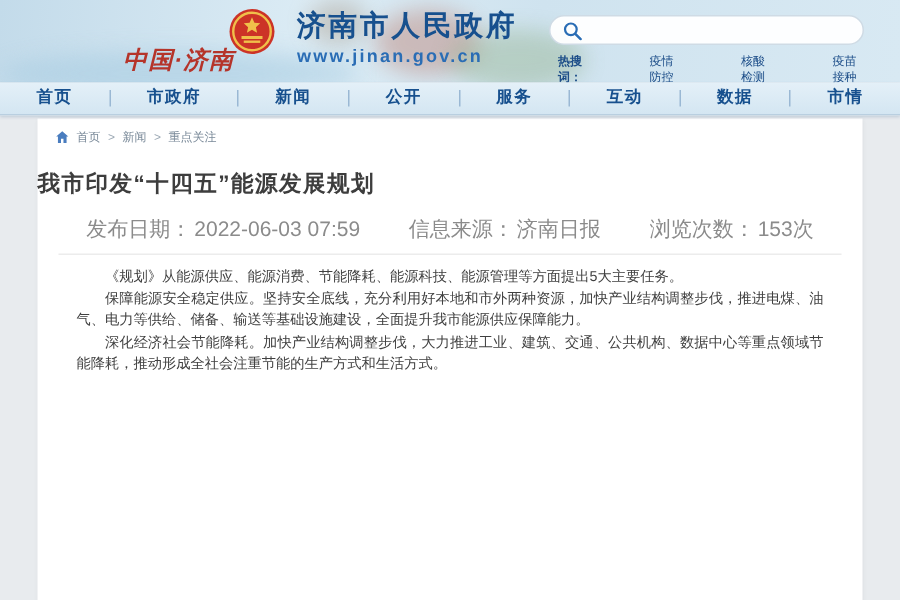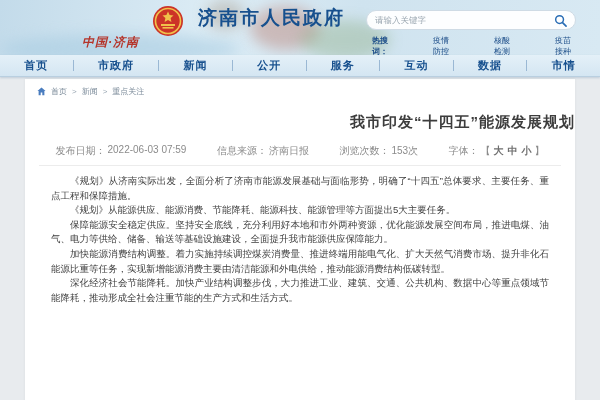--- a/index.html
+++ b/index.html
@@ -20,21 +20,21 @@
   .decor.trees    { left: 300px; top: 20px; width: 90px; height: 40px; background: #8fae85; opacity: .4; }
   .decor.water    { left: 0px; top: 34px; width: 240px; height: 30px; background: #a9cde2; opacity: .6; }
   .decor.roof2    { left: 205px; top: 0px; width: 40px; height: 30px; background: #9c8873; opacity: .35; }
 
   .logo-wrap { position: absolute; left: 80px; top: 5px; display: flex; align-items: flex-start; z-index: 2; }
   .logo-left { width: 108px; height: 46px; position: relative; }
   .emblem { position: absolute; right: 4px; top: 0; width: 32px; height: 32px; }
   .logo-caption {
     position: absolute; left: 2px; bottom: 0;
     color: #b5342a; font-weight: bold; font-style: italic;
-    font-size: 12px; letter-spacing: 1px; white-space: nowrap;
+    font-size: 16px; letter-spacing: 1px; white-space: nowrap;
   }
   .site-titles { margin-left: 10px; padding-top: 2px; }
   .site-name { color: #17508e; font-size: 19px; font-weight: 800; letter-spacing: 2px; line-height: 22px; text-align: right; }
   .site-url  { color: #2a6db5; font-size: 12px; font-weight: 700; letter-spacing: 1.5px; line-height: 16px; }
 
   .search-wrap { position: absolute; right: 24px; top: 10px; width: 210px; z-index: 2; }
   .search-pill {
     display: flex; align-items: center; height: 20px;
     background: rgba(255,255,255,.95); border: 1px solid #cfdbe5; border-radius: 10px;
     padding: 0 8px;
@@ -69,27 +69,27 @@
 
   .breadcrumb {
     display: flex; align-items: center; gap: 5px;
     padding: 7px 12px 6px 12px; font-size: 8px; color: #7a8a99;
   }
   .home-icon { width: 9px; height: 9px; display: block; }
   .crumb { cursor: pointer; }
   .crumb-sep { color: #9aa7b3; }
 
   .article-title {
-    text-align: right; font-size: 15px; font-weight: 700; color: #3d3d3d;
+    text-align: left; font-size: 15px; font-weight: 700; color: #3d3d3d;
     letter-spacing: 1px; margin-top: 10px;
   }
   .meta-row {
     display: flex; justify-content: space-evenly; align-items: center;
     margin-top: 12px; padding-bottom: 7px;
-    font-size: 10px; color: #8b8b8b;
+    font-size: 14px; color: #8b8b8b;
   }
   .meta-group { display: flex; gap: 2px; }
   .meta-group .fs-opt { cursor: pointer; padding: 0 1px; color: #6f6f6f; font-weight: 600; }
   .meta-divider { border: none; border-top: 1px solid #ececec; margin: 0 14px; }
 
   .article-body { padding: 8px 26px 0 26px; }
   .article-body p {
     font-size: 9.5px; line-height: 14.6px; color: #404040;
     text-indent: 2em; text-align: justify;
   }
@@ -109,26 +109,26 @@
         <circle cx="16" cy="16" r="15" fill="#cc3327"></circle>
         <circle cx="16" cy="16" r="12.5" fill="none" stroke="#f0c04a" stroke-width="1.6"></circle>
         <path d="M16 6.5 l1.6 3.6 3.9 .4 -2.9 2.6 .8 3.8 -3.4 -2 -3.4 2 .8 -3.8 -2.9 -2.6 3.9 -.4 z" fill="#f0c04a"></path>
         <rect x="9" y="19" width="14" height="2" fill="#f0c04a"></rect>
         <rect x="10.5" y="22" width="11" height="1.6" fill="#f0c04a"></rect>
       </svg>
       <span class="logo-caption">中国·济南</span>
     </div>
     <div class="site-titles">
       <div class="site-name">济南市人民政府</div>
+      <div class="site-url">www.jinan.gov.cn</div>
     </div>
   </div>
 
   <div class="search-wrap">
     <div class="search-pill">
-      <input type="text" placeholder="请输入关键字" style="">
       <svg class="search-btn" viewBox="0 0 14 14">
         <circle cx="6" cy="6" r="4.2" fill="none" stroke="#2a6db5" stroke-width="1.6"></circle>
         <line x1="9.2" y1="9.2" x2="13" y2="13" stroke="#2a6db5" stroke-width="1.8" stroke-linecap="round"></line>
       </svg>
     </div>
     <div class="hot-words">
       <span class="hw-label">热搜词：</span>
       <span class="hw-item">疫情防控</span>
       <span class="hw-item">核酸检测</span>
       <span class="hw-item">疫苗接种</span>
@@ -176,35 +176,25 @@
         <span>2022-06-03 07:59</span>
       </div>
       <div class="meta-group">
         <span>信息来源：</span>
         <span>济南日报</span>
       </div>
       <div class="meta-group">
         <span>浏览次数：</span>
         <span>153次</span>
       </div>
-      <div class="meta-group">
-        <span>字体：</span>
-        <span>【</span>
-        <span class="fs-opt">大</span>
-        <span class="fs-opt">中</span>
-        <span class="fs-opt">小</span>
-        <span>】</span>
-      </div>
     </div>
 
     <hr class="meta-divider">
 
     <div class="article-body">
-      <p>《规划》从济南实际出发，全面分析了济南市能源发展基础与面临形势，明确了“十四五”总体要求、主要任务、重点工程和保障措施。</p>
       <p>《规划》从能源供应、能源消费、节能降耗、能源科技、能源管理等方面提出5大主要任务。</p>
-      <p>保障能源安全稳定供应。坚持安全底线，充分利用好本地和市外两种资源，优化能源发展空间布局，推进电煤、油气、电力等供给、储备、输送等基础设施建设，全面提升我市能源供应保障能力。</p>
-      <p>加快能源消费结构调整。着力实施持续调控煤炭消费量、推进终端用能电气化、扩大天然气消费市场、提升非化石能源比重等任务，实现新增能源消费主要由清洁能源和外电供给，推动能源消费结构低碳转型。</p>
+      <p>保障能源安全稳定供应。坚持安全底线，充分利用好本地和市外两种资源，加快产业结构调整步伐，推进电煤、油气、电力等供给、储备、输送等基础设施建设，全面提升我市能源供应保障能力。</p>
       <p>深化经济社会节能降耗。加快产业结构调整步伐，大力推进工业、建筑、交通、公共机构、数据中心等重点领域节能降耗，推动形成全社会注重节能的生产方式和生活方式。</p>
 
     </div>
 
   </div>
 </div>
 
 </body></html>

